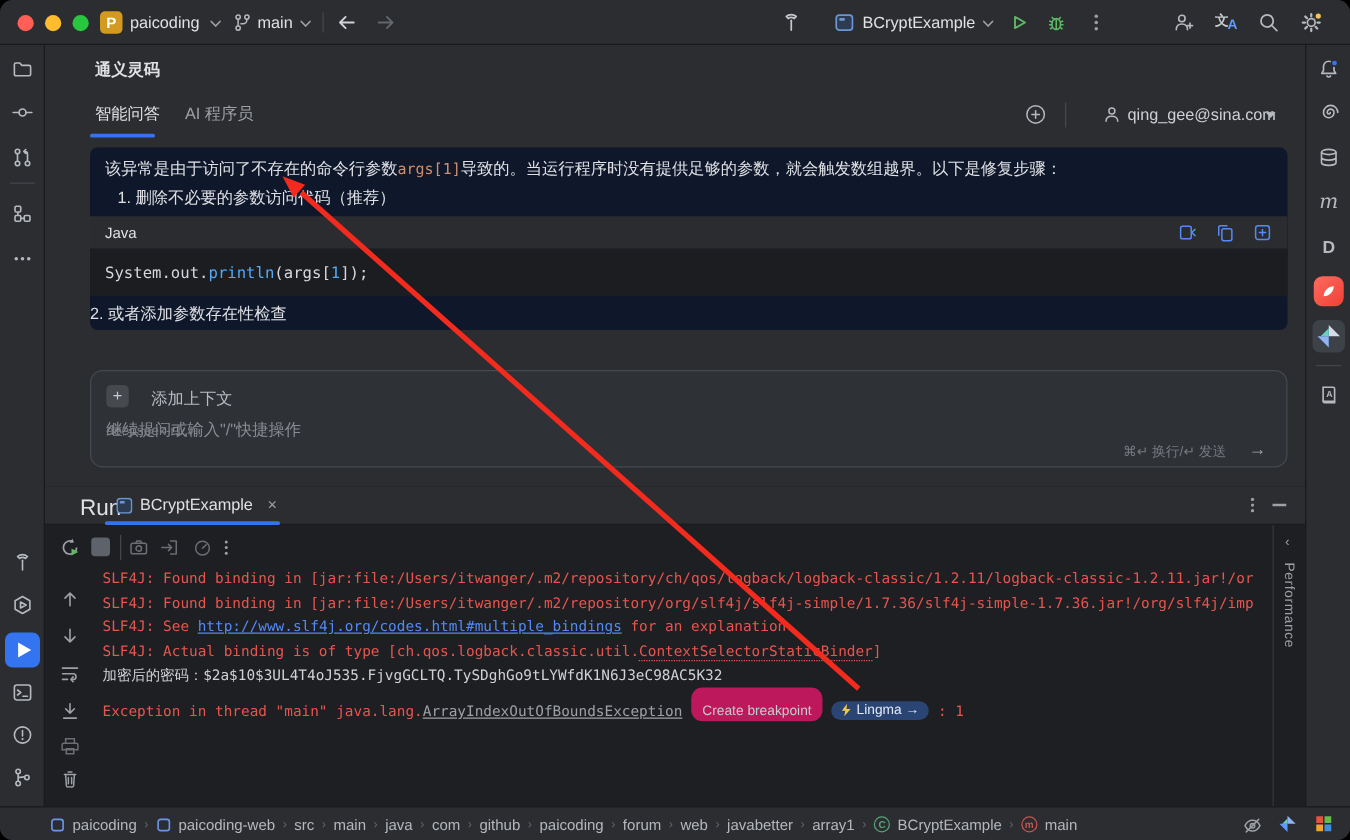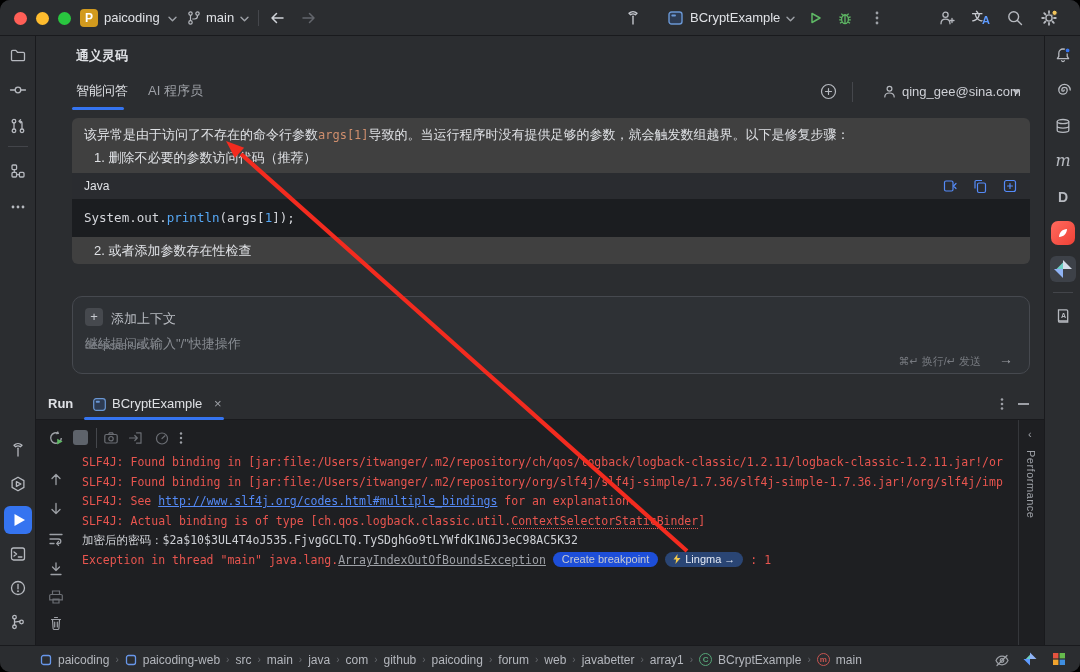--- a/index.html
+++ b/index.html
@@ -17,48 +17,48 @@
 
 #leftbar{position:absolute;left:0;top:36px;width:36px;height:609px;background:#2b2d30;border-right:1px solid #191a1d}
 #rightbar{position:absolute;left:1044px;top:36px;width:36px;height:609px;background:#2b2d30;border-left:1px solid #191a1d}
 .sideic{position:absolute;left:9px;width:18px;height:18px}
 .hsep{position:absolute;left:8px;width:20px;height:1px;background:#43454a}
 
 #chat{position:absolute;left:36px;top:36px;width:1008px;height:353px;background:#2b2d30}
 #chat .title{position:absolute;left:40px;top:11px;font-size:13px;font-weight:600;color:#dfe1e5}
 .tab{position:absolute;top:46px;font-size:13px}
 .tabline{position:absolute;left:36px;top:71px;width:52px;height:3px;background:#3574f0;border-radius:2px}
-#bubble{position:absolute;left:36px;top:82px;width:958px;background:#404040;border-radius:6px;overflow:hidden}
+#bubble{position:absolute;left:36px;top:82px;width:958px;background:#0f172a;border-radius:6px;overflow:hidden}
 .b-sec1{padding:7px 12px 5px 12px;font-size:13px;color:#dfe1e5;line-height:20px}
 .b-step{padding-left:10px;margin-top:3px}
 .codehead{height:26px;background:#2a2c30;display:flex;align-items:center;padding:0 12px;font-size:12px;color:#dfe1e5}
 .codehead .sp{flex:1}
 .codebody{background:#1b1d20;padding:9px 12px;font-size:12.5px;line-height:20px;color:#d5d7dc}
-.b-sec2{height:27px;line-height:27px;padding-left:22px;font-size:13px;color:#dfe1e5}
+.b-sec2{height:27px;line-height:27px;font-size:13px;color:#dfe1e5}
 .orange{color:#cf8e6d}
 .blue{color:#56a8f5}
 .cmt{color:#777b82}
 #inputbox{position:absolute;left:36px;top:260px;width:958px;height:78px;background:#2e3135;border:1px solid #46494f;border-radius:10px}
 .plusbox{position:absolute;left:12px;top:11px;width:18px;height:18px;background:#46494e;border-radius:4px;color:#c7cad0;text-align:center;line-height:17px;font-size:13px}
 
 #run{position:absolute;left:36px;top:389px;width:1008px;height:256px;background:#1e1f22}
 #runhead{position:absolute;left:0;top:0;width:1008px;height:31px;background:#2b2d30;border-bottom:1px solid #191a1d}
-#runhead .lbl{position:absolute;left:12px;top:7px;font-size:13px;font-weight:700;color:#dfe1e5}
+#runhead .lbl{position:absolute;left:28px;top:7px;font-size:18px;font-weight:400;color:#dfe1e5}
 #runhead .ttl{position:absolute;left:76px;top:7px;font-size:13px;color:#dfe1e5}
 .runline{position:absolute;left:48px;top:28px;width:140px;height:3px;background:#3574f0;border-radius:2px}
 #runbody{position:absolute;left:0;top:31px;width:1008px;height:225px}
 .gut{position:absolute;left:11px;width:18px;height:18px}
 #console{position:absolute;left:46px;top:33px;width:936px;font-size:11.5px;line-height:19.6px;overflow:hidden}
 .cline{height:19.6px;white-space:pre}
 .red{color:#e8554f}
 .plain{color:#cfd1d6}
 .clink{color:#548af7;text-decoration:underline}
 .exc{color:#9da0a6;text-decoration:underline}
 .refdot{border-bottom:1px dotted #e8554f}
-.badge-gray{display:inline-block;background:#1d4ed8;color:#c8cacf;border-radius:9px;padding:1px 9px 2px;font:11px "Liberation Sans",sans-serif;transform:translateY(-1px)}
+.badge-gray{display:inline-block;background:#be185d;color:#c8cacf;border-radius:9px;padding:13px 9px 2px;font:11px "Liberation Sans",sans-serif;transform:translateY(-1px)}
 .badge-blue{display:inline-flex;align-items:center;gap:4px;background:#2a4574;color:#e3e9f5;border-radius:9px;padding:1px 8px 2px;font:11px "Liberation Sans",sans-serif;transform:translateY(-1px);vertical-align:middle}
 #perf{position:absolute;left:982px;top:0;width:26px;height:225px;border-left:1px solid #35373b}
 #perf .chev{position:absolute;left:9px;top:8px;color:#9da0a6;font-size:11px}
 #perf .vtxt{position:absolute;left:6px;top:30px;writing-mode:vertical-rl;font-size:11px;color:#9da0a6;letter-spacing:.5px}
 
 #statusbar{position:absolute;left:0;top:645px;width:1080px;height:27px;background:#2b2d30;border-top:1px solid #191a1d}
 #crumbs{position:absolute;left:40px;top:0;height:27px;display:flex;align-items:center;gap:6px;font-size:12px;color:#b4b7bd}
 #crumbs .sep{color:#63666b;font-size:10px}
 .ring{width:13px;height:13px;border-radius:50%;font-size:8px;font-weight:700;text-align:center;line-height:11px}
 </style>
@@ -344,21 +344,21 @@
           </span>
       </div>
       <div class="codebody mono">
         <div><span>System.out.</span><span class="blue">println</span><span>(args[</span><span class="blue">1</span><span>]);</span></div>
       </div>
       <div class="b-sec2">2. 或者添加参数存在性检查</div>
     </div>
 
     <div id="inputbox">
       <div class="plusbox">+</div>
-      <div class="abs" style="left:38px;top:13px;font-size:13px;color:#b9bcc2">添加上下文</div>
+      <div class="abs" style="left:48px;top:13px;font-size:13px;color:#b9bcc2">添加上下文</div>
       <div class="abs" style="left:12px;top:38px;font-size:13px;color:#898d93">继续提问或输入"/"快捷操作</div>
       <div class="abs" style="left:12px;top:42px;font-size:11px;color:#7b7f85"><span>deepseek-r1</span> <span style="font-size:9px">∨</span></div>
       <div class="abs" style="right:48px;top:57px;font-size:11px;color:#76797f">⌘↵ 换行/↵ 发送</div>
       <div class="abs" style="right:16px;top:54px;font-size:14px;color:#9ea1a7">→</div>
     </div>
   </div>
 
   <div id="run">
     <div id="runhead">
       <div class="lbl">Run</div>

